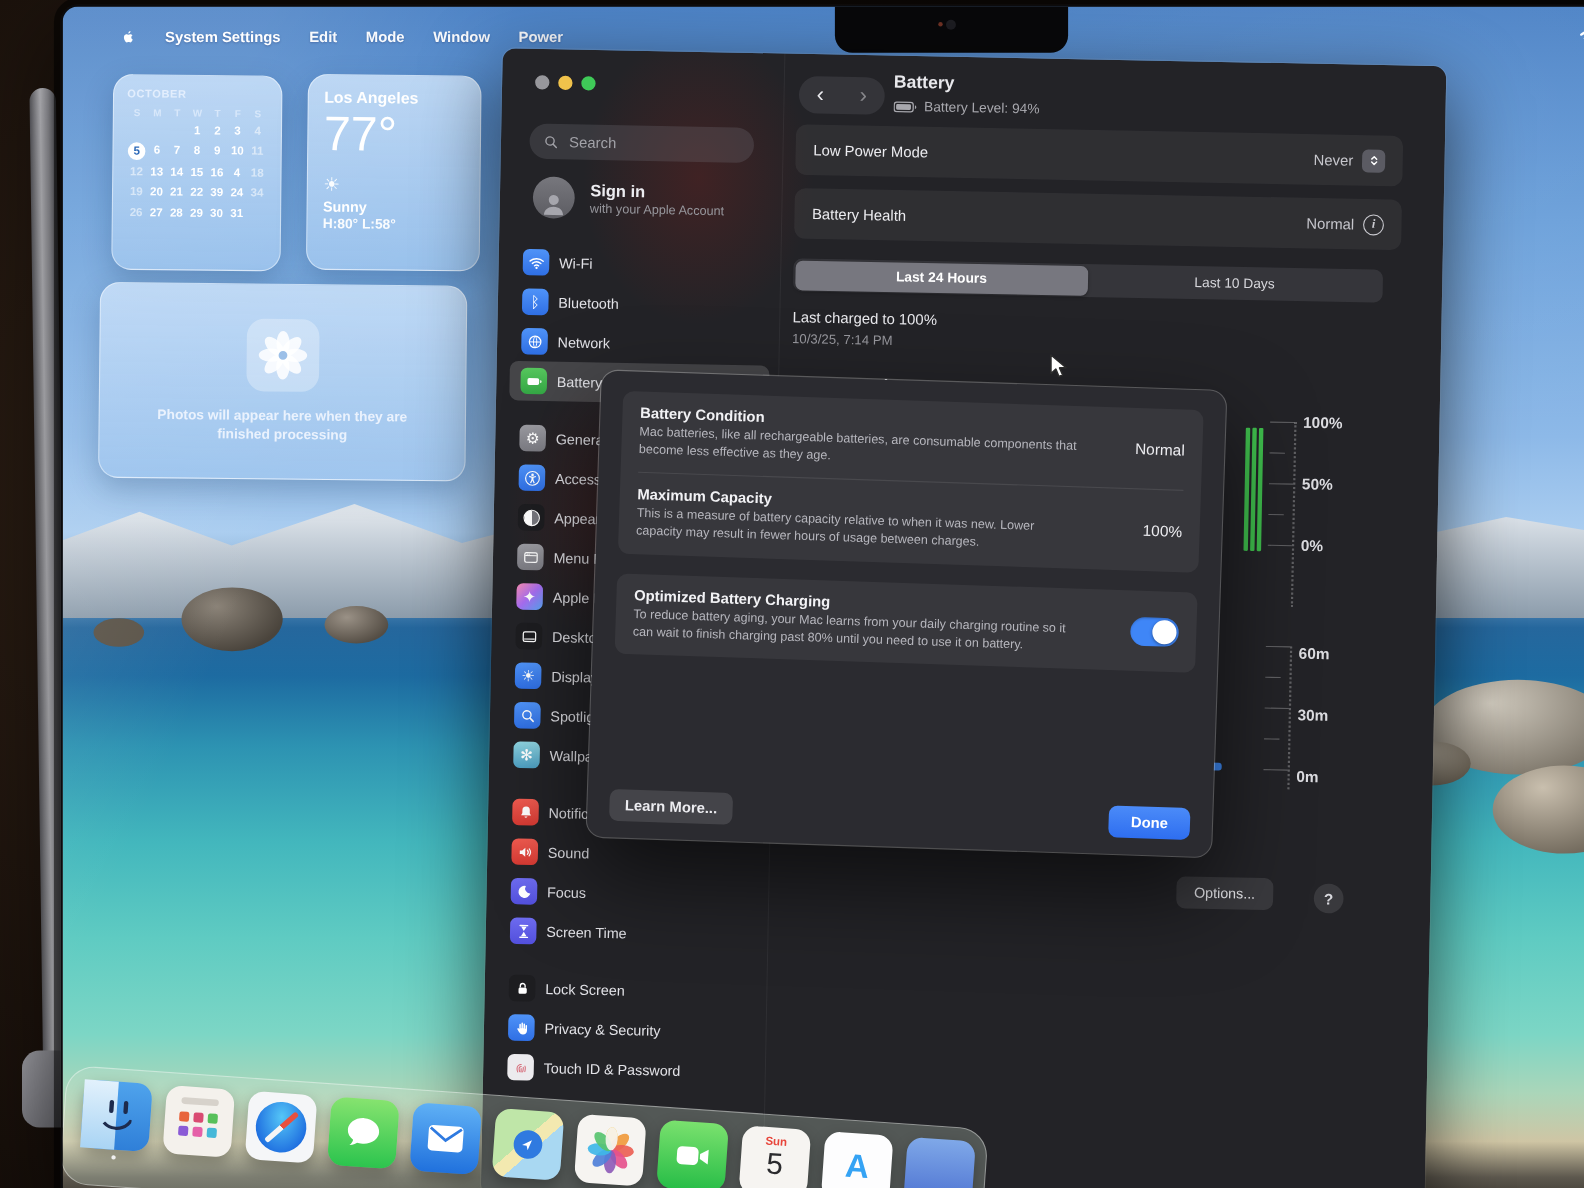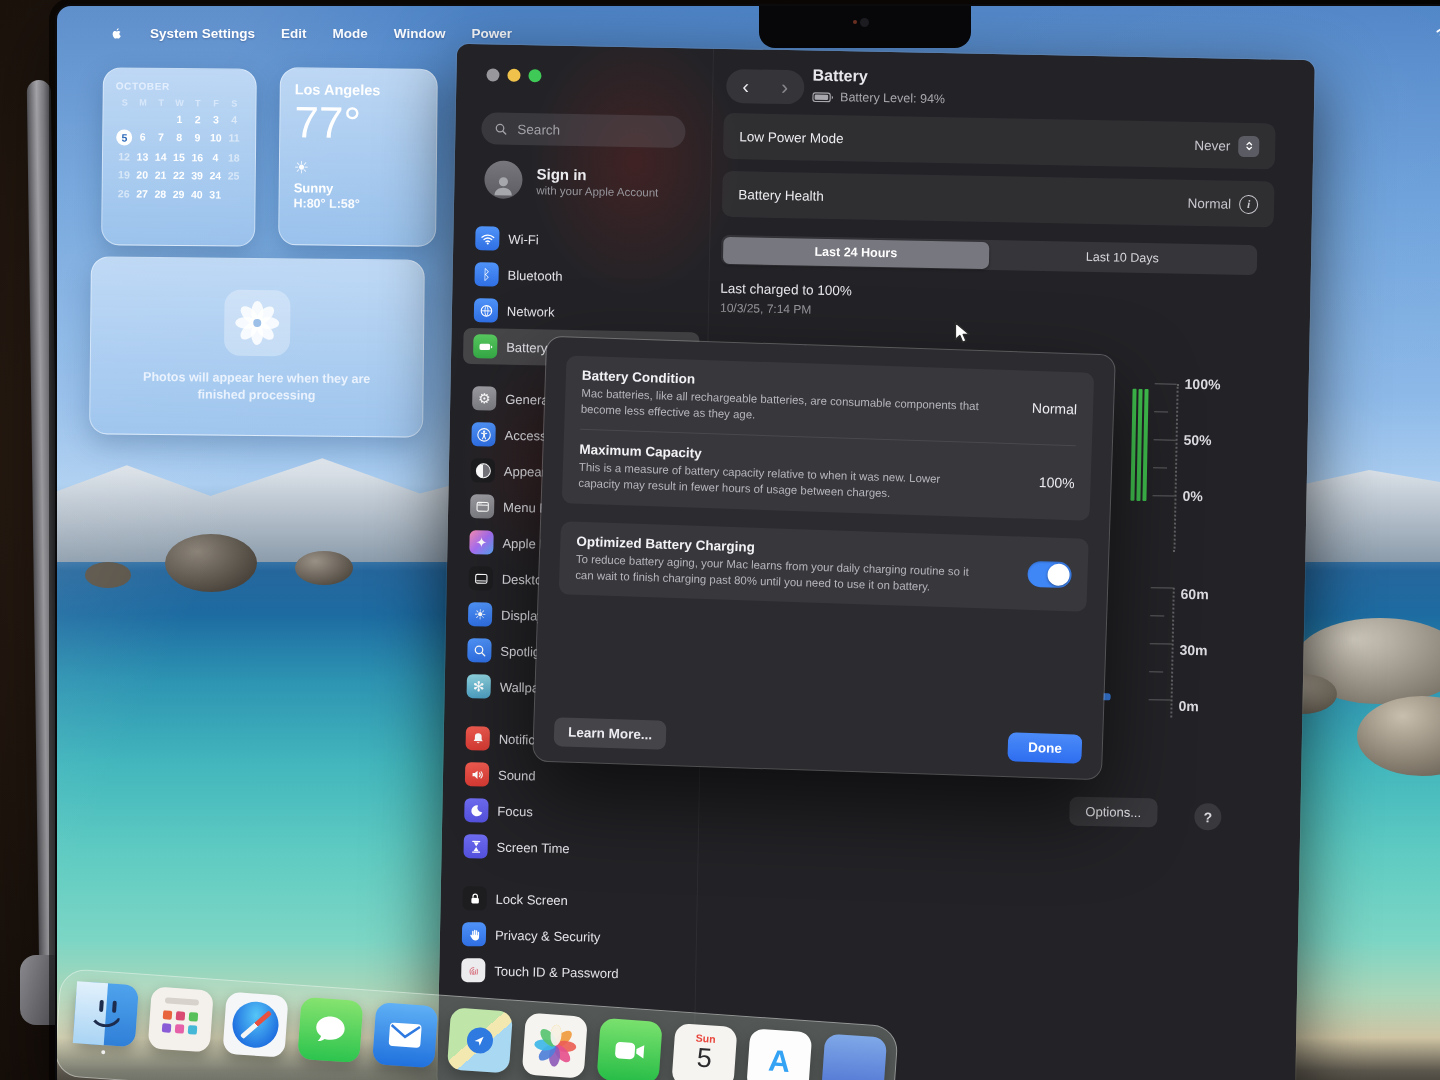--- a/index.html
+++ b/index.html
@@ -350,26 +350,26 @@
         <span class="cd">15</span>
         <span class="cd">16</span>
         <span class="cd">4</span>
         <span class="cd dim">18</span>
         <span class="cd dim">19</span>
         <span class="cd">20</span>
         <span class="cd">21</span>
         <span class="cd">22</span>
         <span class="cd">39</span>
         <span class="cd">24</span>
-        <span class="cd dim">25</span>
+        <span class="cd dim">34</span>
         <span class="cd dim">26</span>
         <span class="cd">27</span>
         <span class="cd">28</span>
         <span class="cd">29</span>
-        <span class="cd">40</span>
+        <span class="cd">30</span>
         <span class="cd">31</span>
       </div>
     </div>
 
     <div class="widget w-weather">
       <div class="city">Los Angeles</div>
       <div class="temp">77°</div>
       <div class="wsun">☀</div>
       <div class="cond">Sunny</div>
       <div class="hl">H:80° L:58°</div>

